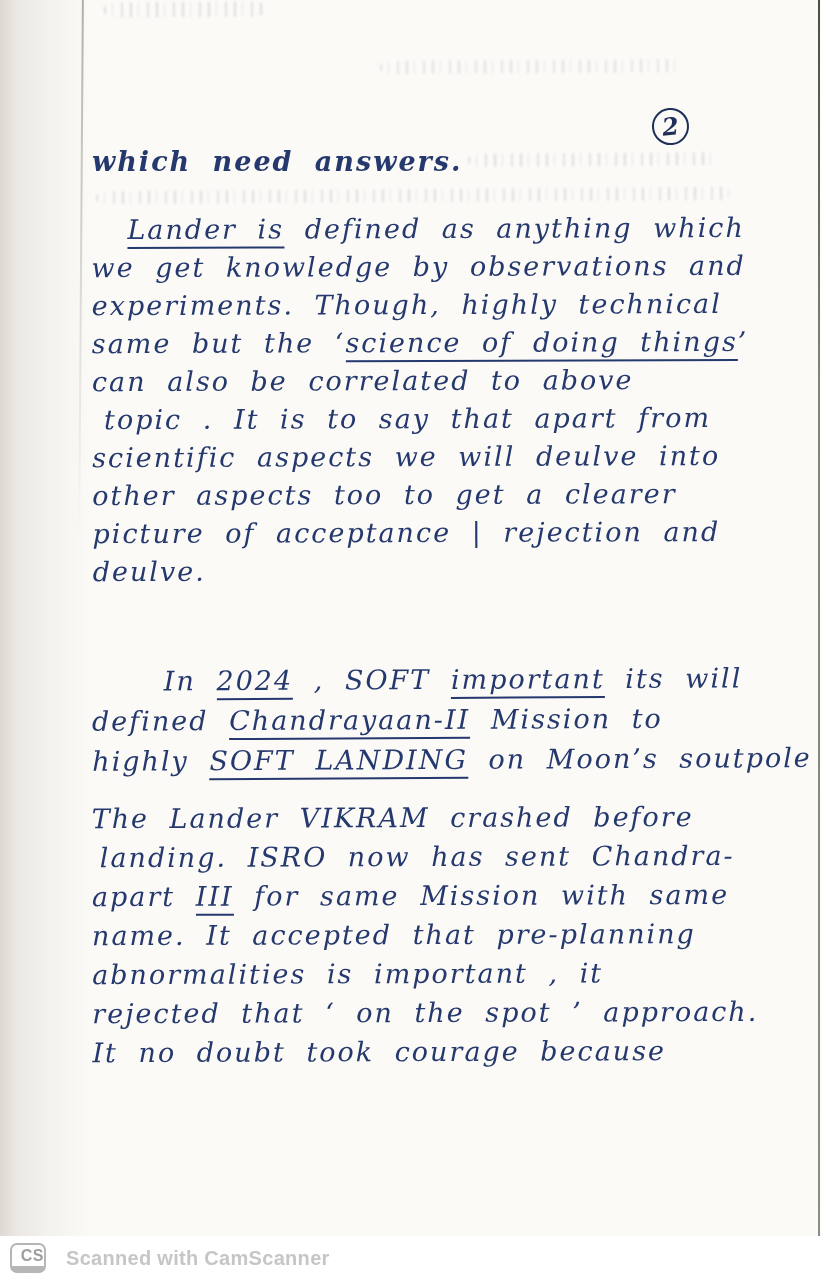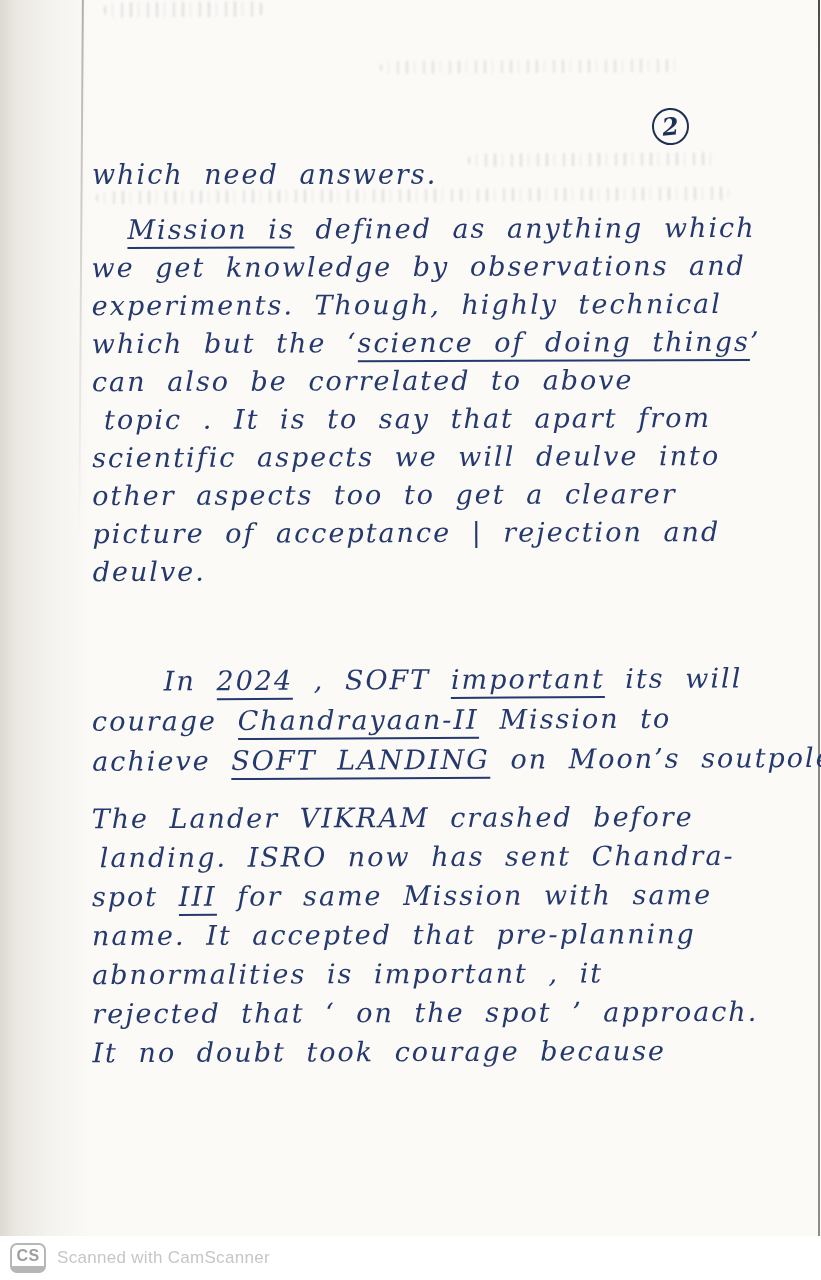--- a/index.html
+++ b/index.html
@@ -54,21 +54,21 @@
   .hw-block{
     position:absolute;left:92px;width:680px;
     color:#25396e;
     font-style:italic;
     font-size:27px;
     letter-spacing:2px;
     word-spacing:10px;
   }
   .hw-line{white-space:nowrap;}
   .u{border-bottom:2px solid currentColor;padding-bottom:2px;}
-  .blk-intro{top:156px;}
+  .blk-intro{top:143px;font-weight:bold;}
   .blk-intro .hw-line{height:38px;line-height:38px;}
   .blk-science{top:210px;transform:rotate(-.2deg);}
   .blk-science .hw-line{height:38px;line-height:38px;}
   .blk-science .hw-line:first-child{margin-left:36px;}
   .blk-science .hw-line:nth-child(6){margin-left:12px;}
   .blk-isro{top:660px;transform:rotate(-.3deg);}
   .blk-isro .hw-line{height:40px;line-height:40px;}
   .blk-isro .hw-line:first-child{margin-left:72px;}
   .blk-vikram{top:798px;transform:rotate(-.2deg);}
   .blk-vikram .hw-line{height:39px;line-height:39px;}
@@ -80,27 +80,27 @@
     display:flex;align-items:center;
     font-family:"Liberation Sans", sans-serif;
   }
   .cs-badge{
     margin-left:10px;
     width:36px;height:30px;
     border:2px solid #b6b6b6;border-radius:7px;
     box-sizing:border-box;
     background:linear-gradient(180deg,#fefefe 0 21px,#b6b6b6 21px);
     color:#9e9e9e;font-weight:bold;font-size:16px;
-    display:flex;justify-content:center;
+    display:flex;justify-content:flex-end;
     line-height:21px;
     letter-spacing:.5px;
   }
   .wm-text{
-    margin-left:11px;
-    color:#c6c6c6;font-size:17px;letter-spacing:.3px;
+    margin-left:20px;
+    color:#c6c6c6;font-size:20px;letter-spacing:.3px;font-weight:bold;
   }
 </style>
 </head>
 <body>
 
 <div class="scan">
 
   <div class="left-shade"></div>
   <div class="crease"></div>
   <div class="right-edge"></div>
@@ -111,40 +111,40 @@
   <div class="bleed b3"></div>
 
   <div class="page-num">
     <span>2</span>
   </div>
 
   <div class="hw-block blk-intro" id="blk-continuation">
       <div class="hw-line"><span>which need answers.</span></div>
     </div>
   <div class="hw-block blk-science" id="blk-science">
-      <div class="hw-line"><span class="u">Mission is</span><span> defined as anything which</span></div>
+      <div class="hw-line"><span class="u">Lander is</span><span> defined as anything which</span></div>
       <div class="hw-line"><span>we get knowledge by observations and</span></div>
       <div class="hw-line"><span>experiments. Though, highly technical</span></div>
-      <div class="hw-line"><span>which but the ‘</span><span class="u">science of doing things</span><span>’</span></div>
+      <div class="hw-line"><span>same but the ‘</span><span class="u">science of doing things</span><span>’</span></div>
       <div class="hw-line"><span>can also be correlated to above</span></div>
       <div class="hw-line"><span>topic . It is to say that apart from</span></div>
       <div class="hw-line"><span>scientific aspects we will deulve into</span></div>
       <div class="hw-line"><span>other aspects too to get a clearer</span></div>
       <div class="hw-line"><span>picture of acceptance | rejection and</span></div>
       <div class="hw-line"><span>deulve.</span></div>
     </div>
   <div class="hw-block blk-isro" id="blk-isro">
       <div class="hw-line"><span>In </span><span class="u">2024</span><span> , SOFT </span><span class="u">important</span><span> its will</span></div>
-      <div class="hw-line"><span>courage </span><span class="u">Chandrayaan-II</span><span> Mission to</span></div>
-      <div class="hw-line"><span>achieve </span><span class="u">SOFT LANDING</span><span> on Moon’s soutpole .</span></div>
+      <div class="hw-line"><span>defined </span><span class="u">Chandrayaan-II</span><span> Mission to</span></div>
+      <div class="hw-line"><span>highly </span><span class="u">SOFT LANDING</span><span> on Moon’s soutpole .</span></div>
     </div>
   <div class="hw-block blk-vikram" id="blk-vikram">
       <div class="hw-line"><span>The Lander VIKRAM crashed before</span></div>
       <div class="hw-line"><span>landing. ISRO now has sent Chandra-</span></div>
-      <div class="hw-line"><span>spot </span><span class="u">III</span><span> for same Mission with same</span></div>
+      <div class="hw-line"><span>apart </span><span class="u">III</span><span> for same Mission with same</span></div>
       <div class="hw-line"><span>name. It accepted that pre-planning</span></div>
       <div class="hw-line"><span>abnormalities is important , it</span></div>
       <div class="hw-line"><span>rejected that ‘ on the spot ’ approach.</span></div>
       <div class="hw-line"><span>It no doubt took courage because</span></div>
     </div>
 
   <div class="watermark">
     <div class="cs-badge">
       <span>CS</span>
     </div>

